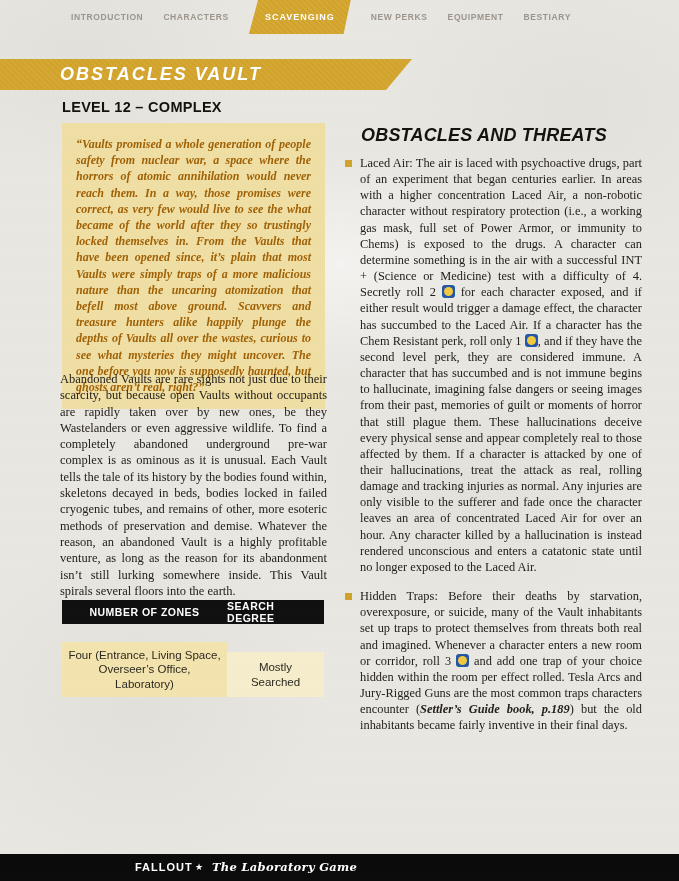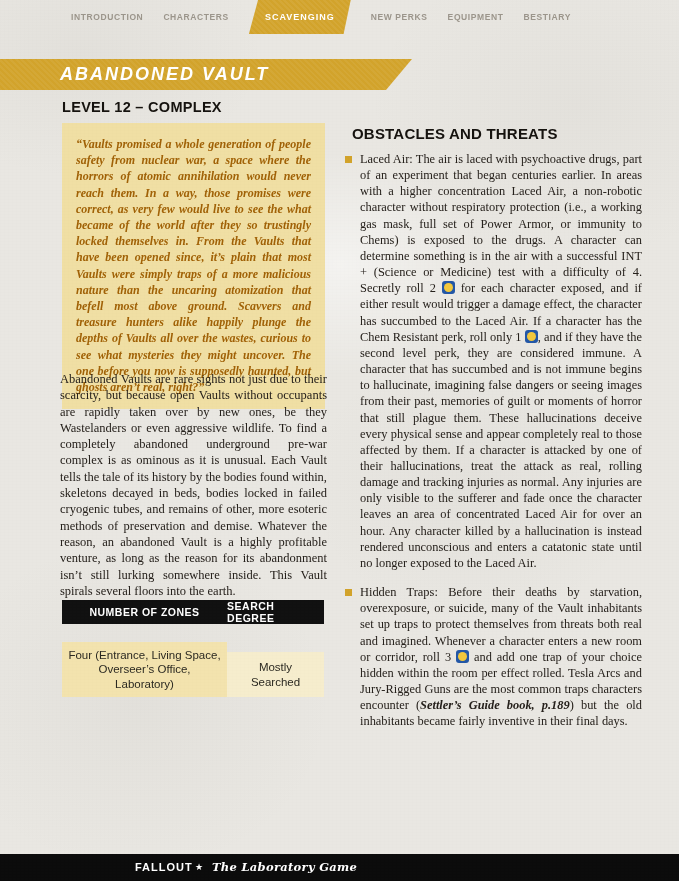--- a/index.html
+++ b/index.html
@@ -58,21 +58,21 @@
   .ztable .hrow{display:flex;background:#111;height:24px;}
   .ztable .th{color:#fff;font-weight:bold;font-size:10.5px;letter-spacing:.5px;display:flex;align-items:center;justify-content:center;}
   .ztable .brow{display:flex;align-items:flex-end;}
   .ztable .td{display:flex;align-items:center;justify-content:center;text-align:center;color:#2c2a22;padding:6px 6px;box-sizing:border-box;line-height:14.5px;min-height:45px;}
   .ztable .c0{width:63%;}
   .ztable .c1{width:37%;}
   .ztable .td.c0{background:#f3e3ae;}
   .ztable .td.c1{background:#f6edcd;margin-top:28px;}
   
   .obstacles{position:absolute;top:125px;left:345px;width:297px;}
-  .ob-heading{font-size:15px;font-weight:bold;color:#16130f;letter-spacing:.2px;margin:0 0 9px 7px;}
+  .ob-heading{font-size:18px;font-weight:bold;color:#16130f;letter-spacing:.2px;margin:0 0 9px 16px;font-style:italic;}
   .ob-item{display:flex;gap:8px;margin-bottom:13px;}
   .sq{width:7px;height:7px;background:#d2a32b;margin-top:5px;flex-shrink:0;}
   .ob-text{
     font-family:"Liberation Serif",serif;font-size:12.4px;line-height:16.15px;
     color:#26211c;text-align:justify;
   }
   .bold{font-weight:normal;}
   .boldital{font-weight:bold;font-style:italic;}
   .die{display:inline-block;width:13px;height:13px;background:#2357a7;border-radius:3px;vertical-align:-2px;position:relative;}
   .die-face{position:absolute;left:2px;top:2px;width:9px;height:9px;background:#f2c83e;border-radius:50%;}
@@ -94,21 +94,21 @@
   <div class="nav">
       <div class="nav-item">INTRODUCTION</div>
       <div class="nav-item">CHARACTERS</div>
       <div class="nav-item active">SCAVENGING</div>
       <div class="nav-item">NEW PERKS</div>
       <div class="nav-item">EQUIPMENT</div>
       <div class="nav-item">BESTIARY</div>
     </div>
 
   <div class="banner">
-    <div class="banner-title">ABANDONED VAULT</div>
+    <div class="banner-title">OBSTACLES VAULT</div>
   </div>
 
   <div class="level-heading">LEVEL 12 – COMPLEX</div>
 
   <div class="quote">
     <span>“Vaults promised a whole generation of people safety from nuclear war, a space where the horrors of atomic annihilation would never reach them. In a way, those promises were correct, as very few would live to see the what became of the world after they so trustingly locked themselves in. From the Vaults that have been opened since, it’s plain that most Vaults were simply traps of a more malicious nature than the uncaring atomization that befell most above ground. Scavvers and treasure hunters alike happily plunge the depths of Vaults all over the wastes, curious to see what mysteries they might uncover. The one before you now is supposedly haunted, but ghosts aren’t real, right?”</span>
   </div>
 
   <div class="intro">Abandoned Vaults are rare sights not just due to their scarcity, but because open Vaults without occupants are rapidly taken over by new ones, be they Wastelanders or even aggressive wildlife. To find a completely abandoned underground pre-war complex is as ominous as it is unusual. Each Vault tells the tale of its history by the bodies found within, skeletons decayed in beds, bodies locked in failed cryogenic tubes, and remains of other, more esoteric methods of preservation and demise. Whatever the reason, an abandoned Vault is a highly profitable venture, as long as the reason for its abandonment isn’t still lurking somewhere inside. This Vault spirals several floors into the earth.</div>
 

